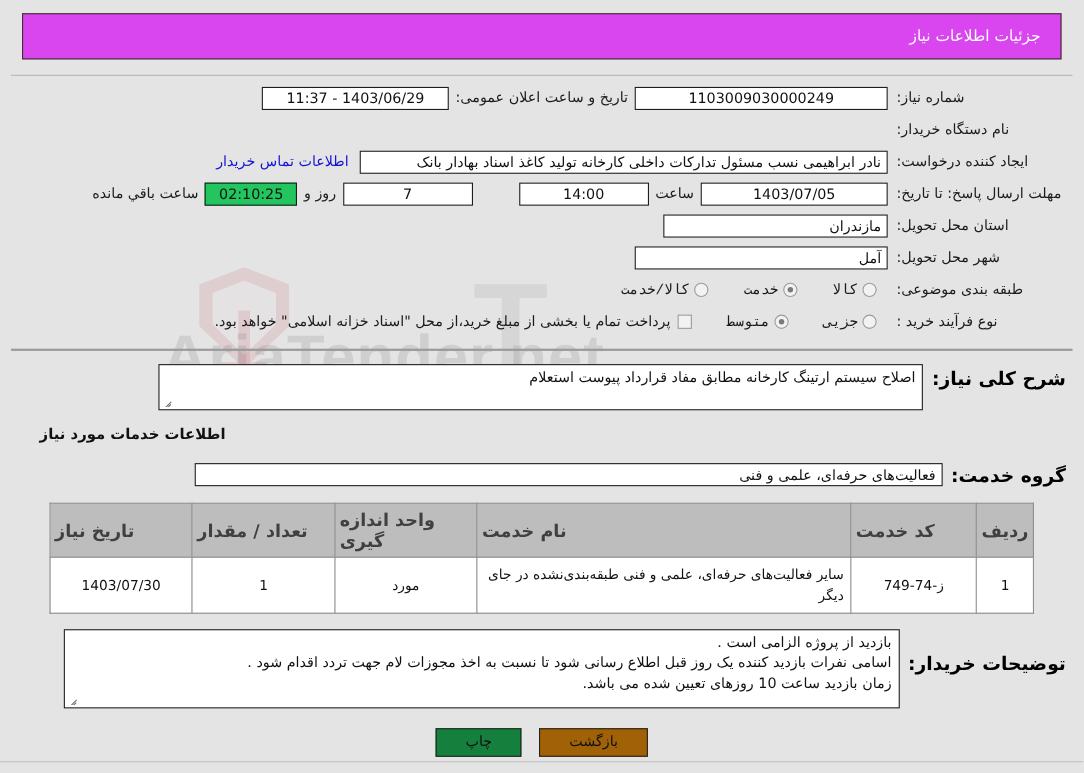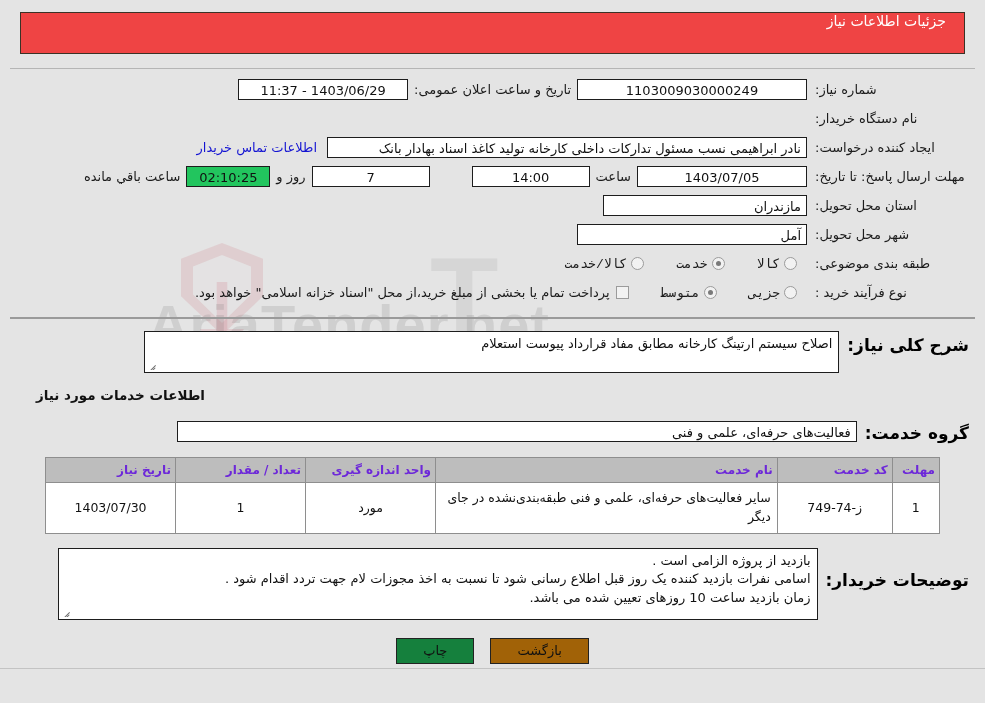--- a/index.html
+++ b/index.html
@@ -74,24 +74,24 @@
     font-family: "Liberation Sans", sans-serif;
     direction: ltr;
   }
 
   .page { position: relative; z-index: 2; }
 
   
   .titlebar {
     margin: 12px 20px 0 20px;
     height: 42px;
-    background: #ef4444;
+    background: #d946ef;
     border: 1px solid #3b3226;
     display: flex;
-    align-items: flex-start;
+    align-items: center;
     justify-content: flex-start;
     box-sizing: border-box;
   }
   .titlebar-text {
     color: #ffffff;
     font-size: 14px;
     padding: 0 18px;
   }
 
   
@@ -283,25 +283,25 @@
   .tbl-wrap { padding: 0 10px; margin-top: 14px; }
   table.items {
     border-collapse: collapse;
     width: 895px;
     margin-right: 35px;
     font-size: 12.5px;
   }
   table.items th {
     background: #bdbdbd;
     border: 1px solid #8e8e8e;
-    color: #6d28d9;
+    color: #404040;
     font-weight: bold;
     padding: 5px 4px;
-    text-align: right;
-    font-size: 12px;
+    text-align: left;
+    font-size: 16px;
   }
   table.items td {
     background: #ffffff;
     border: 1px solid #8e8e8e;
     color: #111;
     padding: 6px 6px;
     text-align: center;
     vertical-align: middle;
   }
   .col-radif { width: 38px; }
@@ -440,21 +440,21 @@
       <span class="bold-lbl">گروه خدمت:</span>
       <span class="fld fld-group">فعالیت‌های حرفه‌ای، علمی و فنی</span>
     </div>
 
   </div>
 
   <div class="tbl-wrap">
     <table class="items">
       <thead>
         <tr>
-          <th class="col-radif">مهلت</th>
+          <th class="col-radif">ردیف</th>
           <th class="col-code">کد خدمت</th>
           <th class="col-name">نام خدمت</th>
           <th class="col-unit">واحد اندازه گیری</th>
           <th class="col-qty">تعداد / مقدار</th>
           <th class="col-date">تاریخ نیاز</th>
         </tr>
       </thead>
       <tbody>
         <tr>
           <td>1</td>

